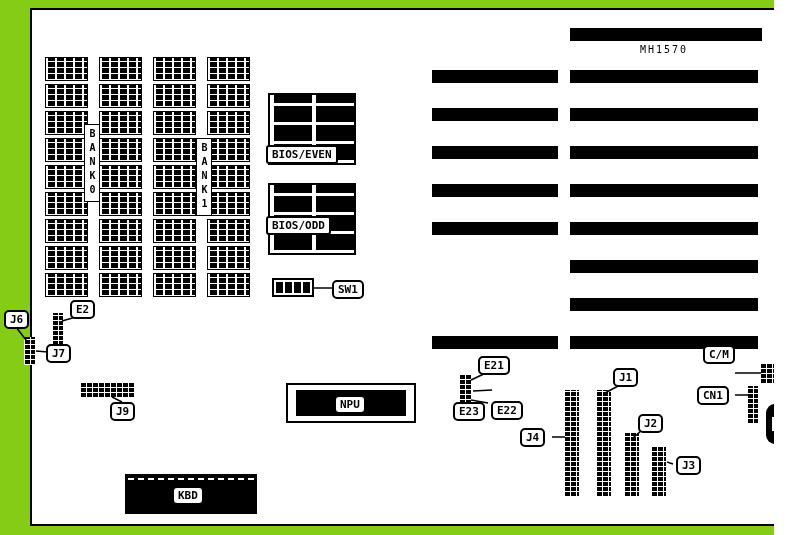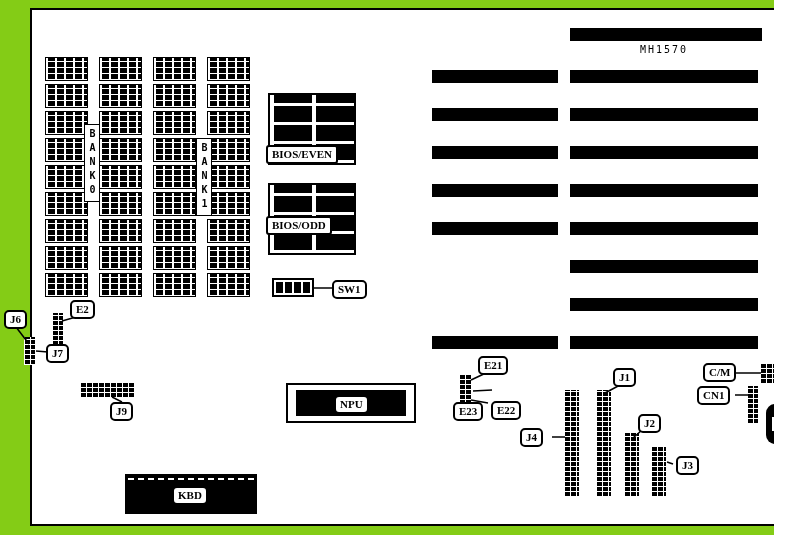--- a/index.html
+++ b/index.html
@@ -34,21 +34,21 @@
   
   .rom-chip { position:absolute; left:268px; width:88px; height:72px; border:2px solid #000;
     background-image:
       repeating-linear-gradient(0deg,  #fff 0 3px, transparent 3px 19px),
       repeating-linear-gradient(90deg, #fff 0 4px, transparent 4px 42px);
     background-color:#000; z-index:2; }
 
   
   .callout { position:absolute; border:2px solid #000; border-radius:5px; background:#fff;
     font-size:11px; font-weight:bold; line-height:13px; padding:1px 4px;
-    white-space:nowrap; z-index:6;font-family:Liberation Serif, serif; }
+    white-space:nowrap; z-index:6; }
   .callout.sq { border-radius:3px; }
 
   
   .pinheader { position:absolute; z-index:3;
     background-image:
       repeating-linear-gradient(0deg,  #fff 0 1px, transparent 1px 5px),
       repeating-linear-gradient(90deg, #fff 0 1px, transparent 1px 6px);
     background-color:#000; }
 
   
@@ -206,16 +206,16 @@
   <div class="callout" style="left:70px;top:300px">E2</div>
   <div class="callout" style="left:46px;top:344px">J7</div>
   <div class="callout" style="left:110px;top:402px">J9</div>
   <div class="callout" style="left:478px;top:356px">E21</div>
   <div class="callout" style="left:491px;top:401px">E22</div>
   <div class="callout" style="left:453px;top:402px">E23</div>
   <div class="callout" style="left:520px;top:428px">J4</div>
   <div class="callout" style="left:613px;top:368px">J1</div>
   <div class="callout" style="left:638px;top:414px">J2</div>
   <div class="callout" style="left:676px;top:456px">J3</div>
-  <div class="callout" style="left:703px;top:363px">C/M</div>
+  <div class="callout" style="left:703px;top:345px">C/M</div>
   <div class="callout" style="left:697px;top:386px">CN1</div>
 
 </div>
 
 </body></html>

